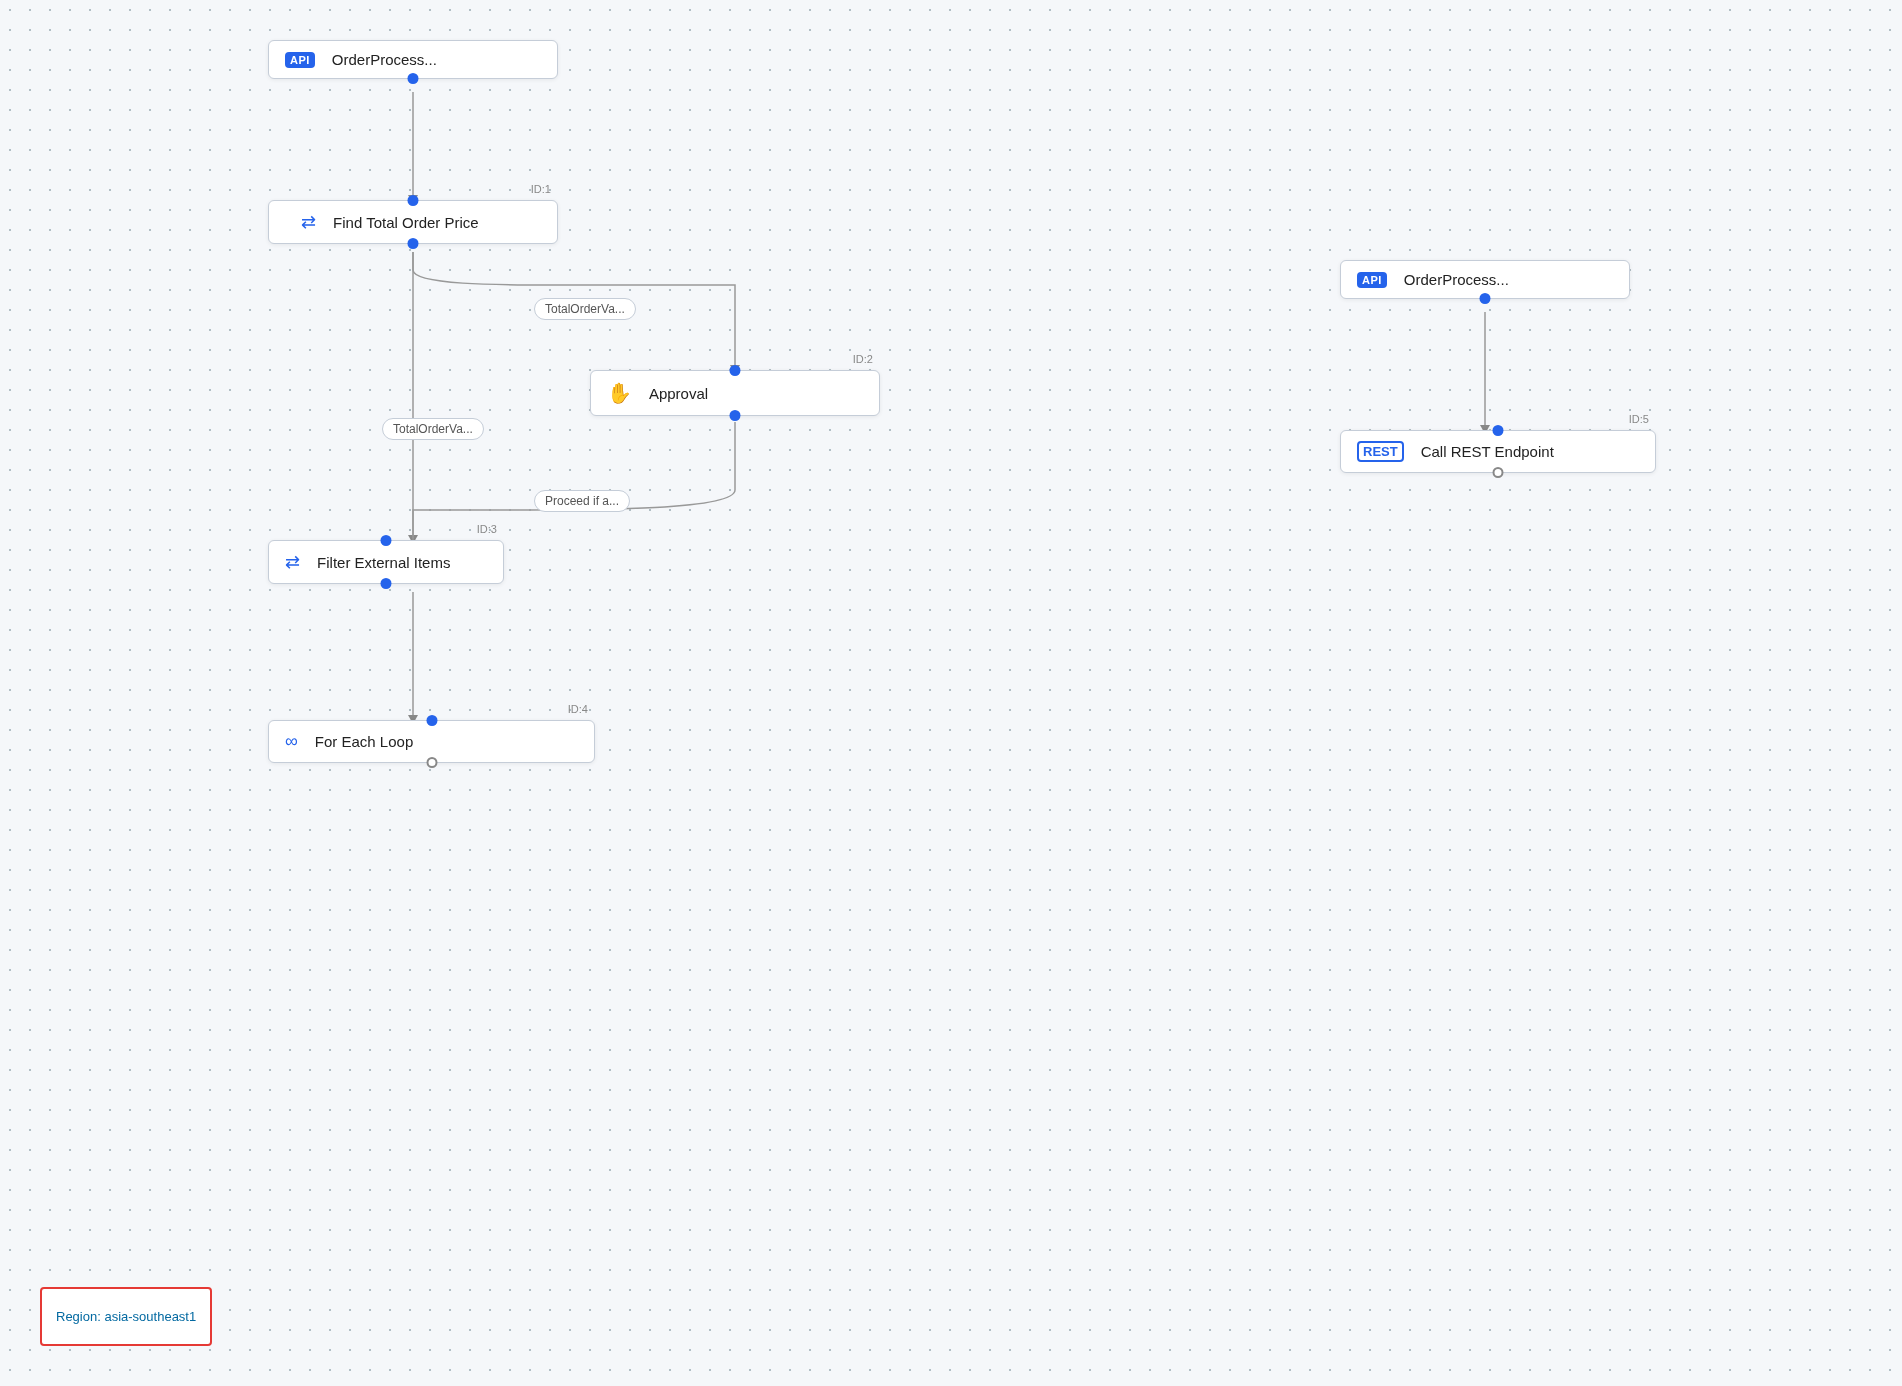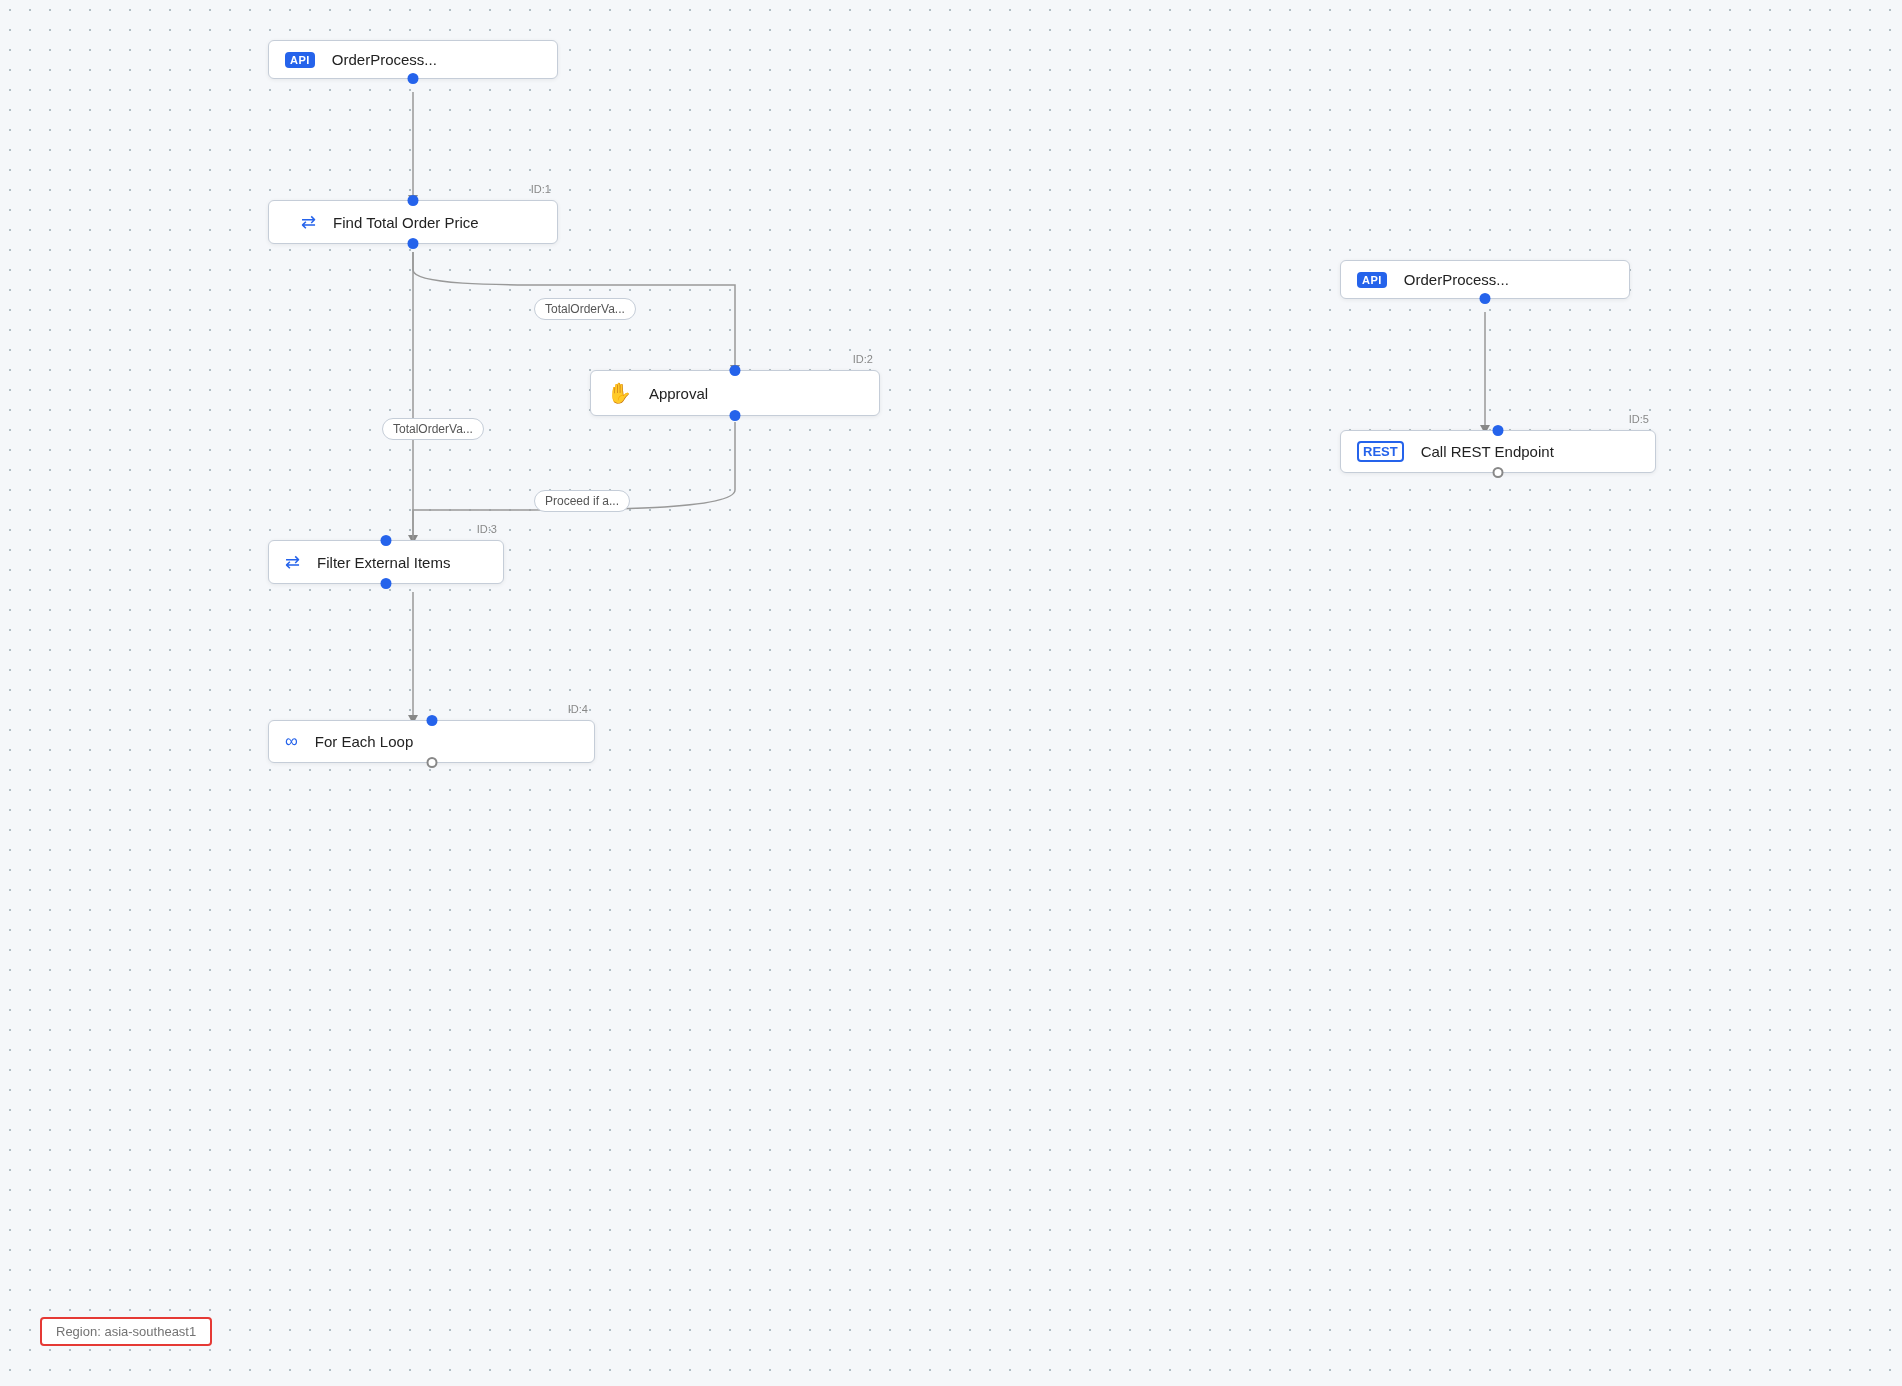--- a/index.html
+++ b/index.html
@@ -98,23 +98,23 @@
       margin-left: 44px;
     }
 
     
     .region-badge {
       position: absolute;
       bottom: 40px;
       left: 40px;
       border: 2px solid #e53935;
       border-radius: 4px;
-      padding: 5px 14px;
+      padding: 20px 14px;
       font-size: 13px;
-      color: #737373;
+      color: #0369a1;
       background: #fff;
     }
 
     
     .svg-overlay {
       position: absolute;
       top: 0; left: 0;
       width: 100%;
       height: 100%;
       pointer-events: none;

